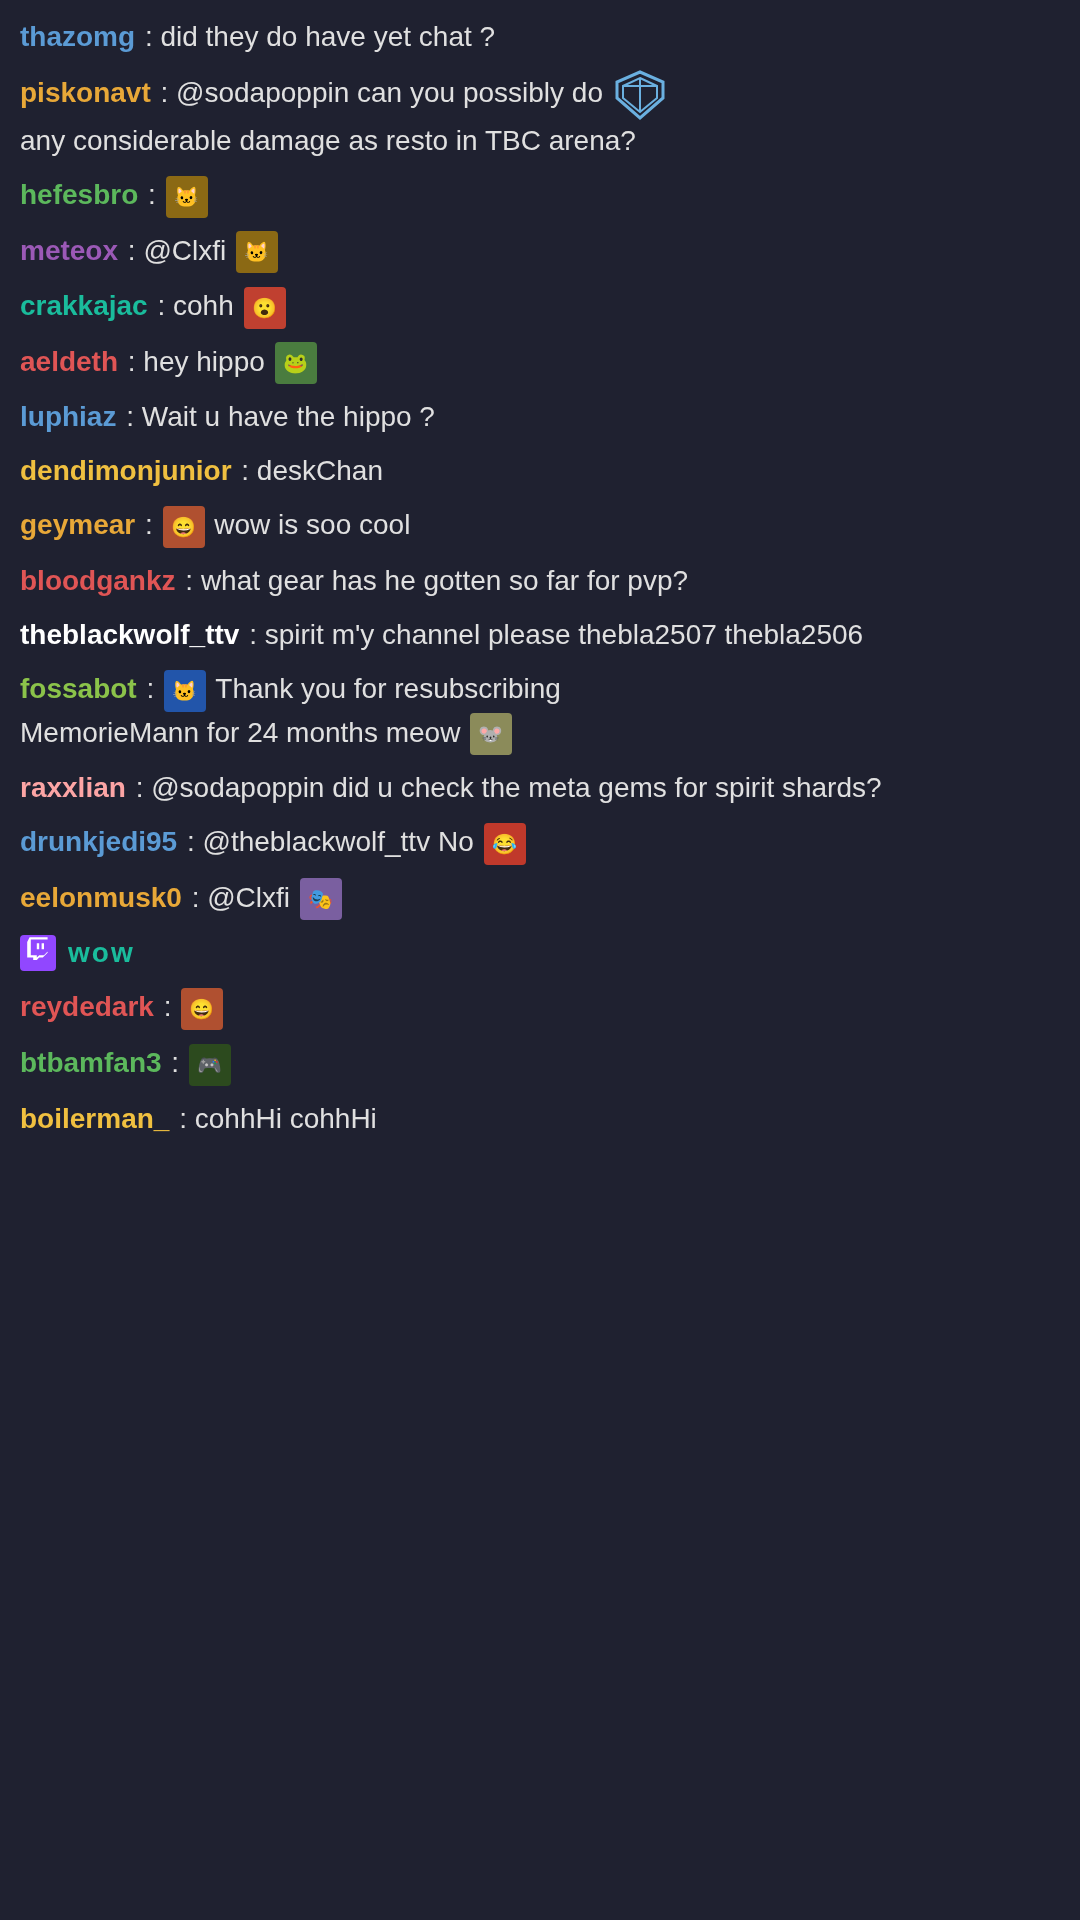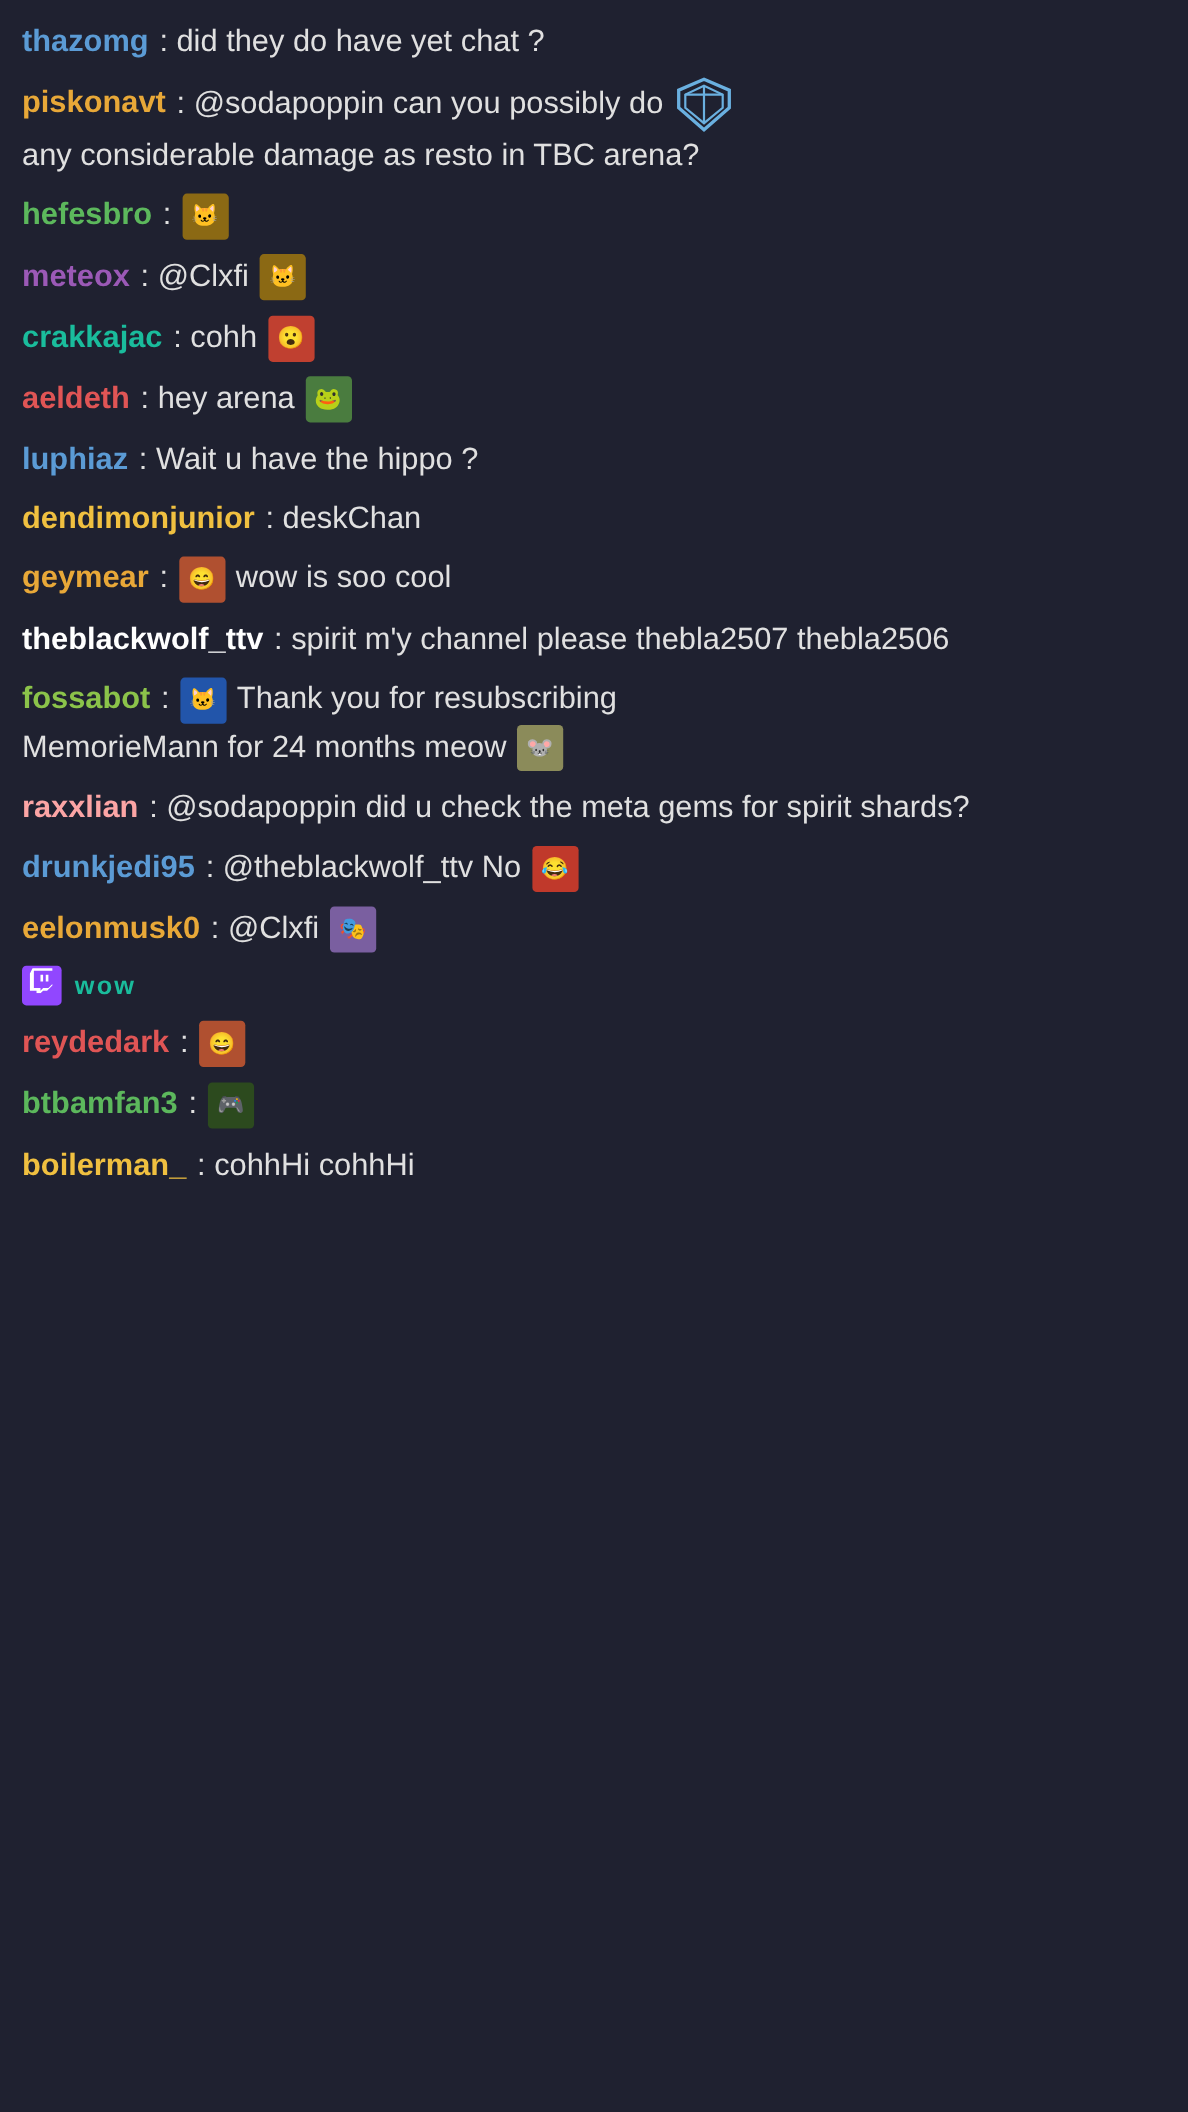--- a/index.html
+++ b/index.html
@@ -106,21 +106,21 @@
       vertical-align: middle;
       margin-right: 4px;
       text-align: center;
       line-height: 36px;
       font-size: 22px;
       color: white;
     }
     .wow-text {
       color: #1abc9c;
       font-weight: bold;
-      font-size: 23px;
+      font-size: 28px;
       letter-spacing: 2px;
     }
     .icon-shield {
       display: inline-block;
       width: 50px;
       height: 50px;
       vertical-align: middle;
       margin-left: 4px;
     }
   </style>
@@ -160,41 +160,45 @@
   </div>
 
   <div class="chat-line">
     <span class="username teal">crakkajac</span>
     <span class="message-text"> : cohh</span>
     <span class="emote emote-cohh">😮</span>
   </div>
 
   <div class="chat-line">
     <span class="username red">aeldeth</span>
-    <span class="message-text"> : hey arena </span>
+    <span class="message-text"> : hey hippo </span>
     <span class="emote emote-pepe">🐸</span>
   </div>
 
   <div class="chat-line">
     <span class="username blue">luphiaz</span>
     <span class="message-text"> : Wait u have the hippo ?</span>
   </div>
 
   <div class="chat-line">
     <span class="username yellow">dendimonjunior</span>
     <span class="message-text"> : deskChan</span>
   </div>
 
   <div class="chat-line">
     <span class="username orange">geymear</span>
     <span class="message-text"> : </span>
     <span class="emote emote-face">😄</span>
     <span class="message-text"> wow is soo cool</span>
   </div>
 
+  <div class="chat-line">
+    <span class="username red">bloodgankz</span>
+    <span class="message-text"> : what gear has he gotten so far for pvp?</span>
+  </div>
 
   <div class="chat-line">
     <span class="username cyan">theblackwolf_ttv</span>
     <span class="message-text"> : spirit m'y channel please thebla2507 thebla2506</span>
   </div>
 
   <div class="chat-line">
     <span class="username lime">fossabot</span>
     <span class="message-text"> : </span>
     <span class="emote emote-blue-cat">🐱</span>

